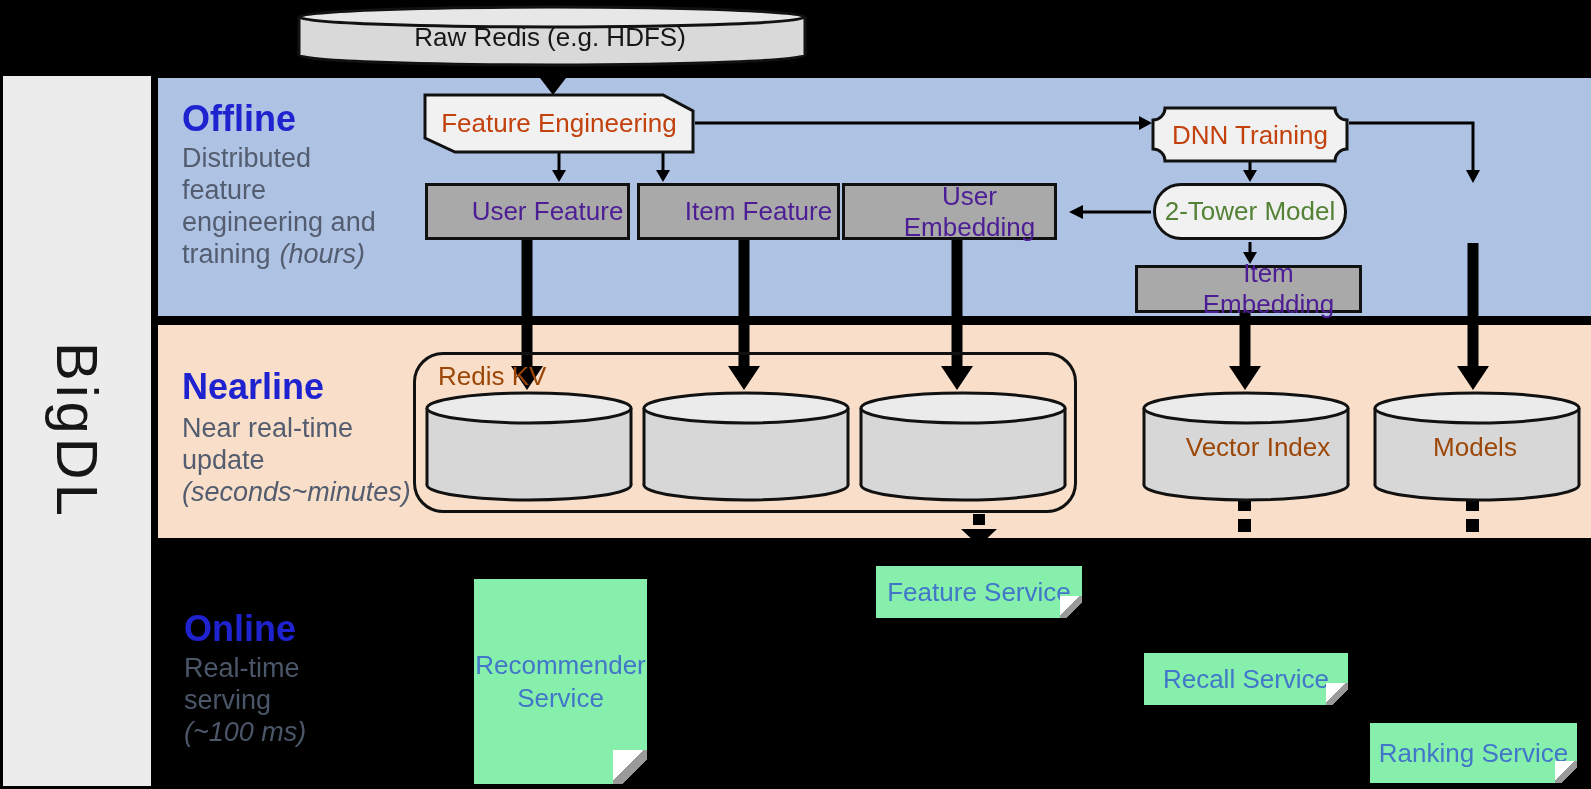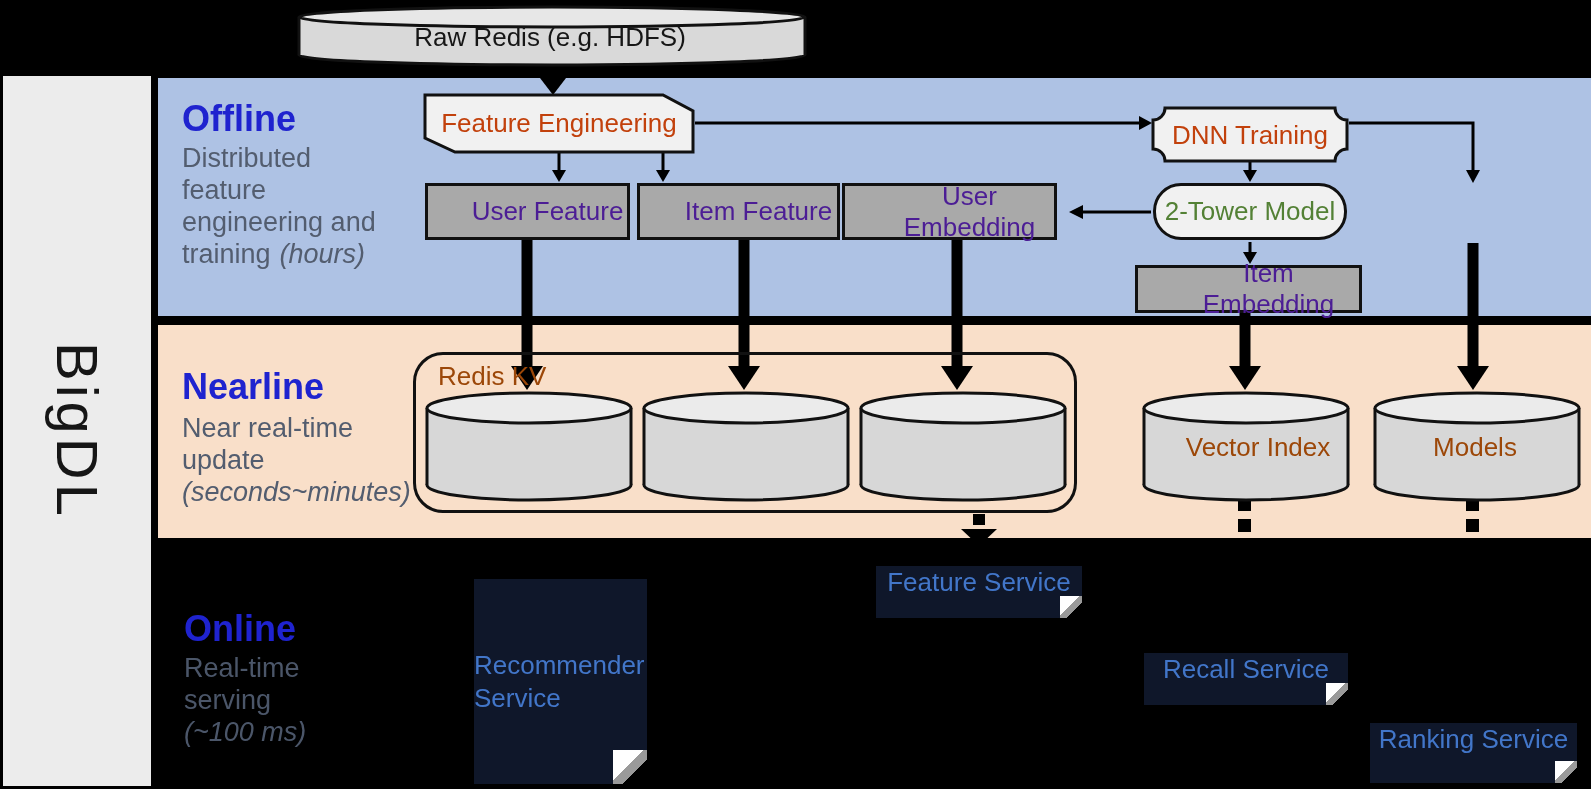--- a/index.html
+++ b/index.html
@@ -28,21 +28,21 @@
   .shape-node{background:transparent;}
   .shape-node .lbl{position:absolute;left:0;top:0;width:100%;height:100%;
         display:flex;align-items:center;justify-content:center;color:#c2410c;}
   .shape-node svg{position:absolute;left:-2px;top:-2px;}
   
   .redis-box{box-sizing:border-box;border:3px solid #111;border-radius:30px;background:transparent;}
   .redis-lbl{font-size:26px;color:#9c4708;}
   
   .cyl-lbl{position:absolute;width:100%;text-align:center;font-size:26px;color:#9c4708;}
   
-  .service{background:#0f172a;display:flex;align-items:flex-start;justify-content:center;
+  .service{background:#86efac;display:flex;align-items:center;justify-content:center;
            font-size:26px;color:#4276c9;line-height:33px;text-align:center;}
   .fold{position:absolute;right:0;bottom:0;
         background:linear-gradient(135deg,#ffffff 0 45%,#9a9a9a 45% 64%,#000 64% 100%);}
   .fold-sm{width:22px;height:22px;}
   .fold-lg{width:34px;height:34px;}
   .arrows{position:absolute;left:0;top:0;pointer-events:none;}
 </style>
 </head>
 <body>
 

